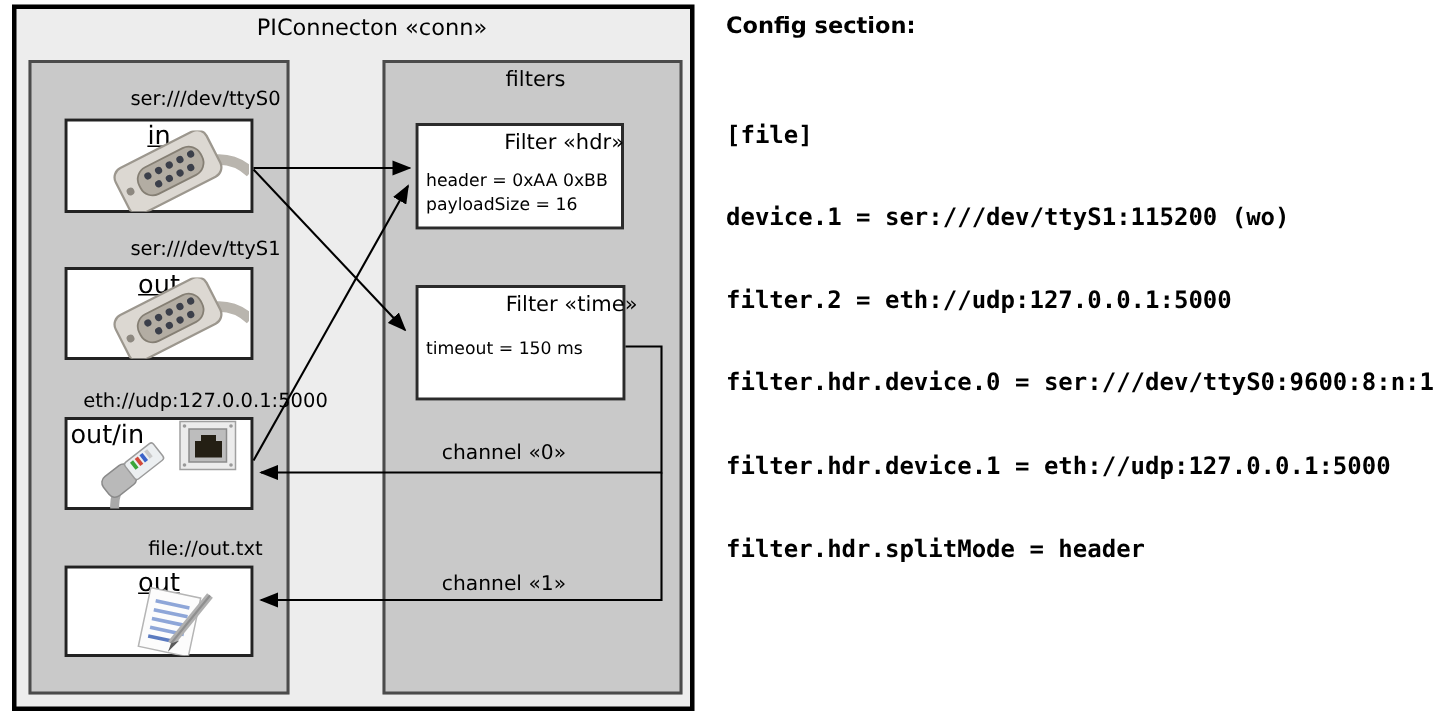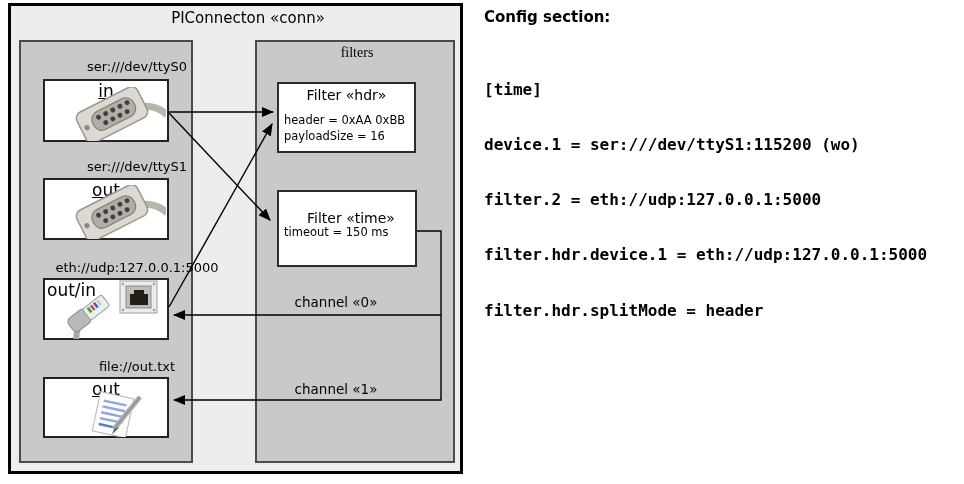--- a/index.html
+++ b/index.html
@@ -7,27 +7,27 @@
     width:964px;height:484px;position:relative;background:#ffffff;
     font-family:"DejaVu Sans", sans-serif;color:#000;overflow:hidden;
   }
   .abs{position:absolute;box-sizing:border-box;}
   
   #frame{left:8px;top:3px;width:455px;height:471px;border:3px solid #000;background:#ededed;z-index:0;}
   #diagram-title{left:8px;top:9px;width:480px;text-align:center;font-size:15px;z-index:2;}
   .group{background:#c9c9c9;border:2px solid #4b4b4b;z-index:1;}
   #devices-group{left:19px;top:40px;width:174px;height:423px;}
   #filters-group{left:255px;top:40px;width:200px;height:423px;}
-  #filters-title{left:255px;top:45px;width:204px;text-align:center;font-size:14px;z-index:2;font-family:Liberation Serif, serif;}
+  #filters-title{left:255px;top:45px;width:204px;text-align:center;font-size:14px;z-index:2;}
   .dev-label{left:19px;width:174px;text-align:center;font-size:13px;z-index:2;margin-left:31px;}
   .dev-box{left:43px;width:126px;background:#fff;border:2px solid #222;z-index:2;}
   .mode{font-size:17px;z-index:3;}
   .mode.center{left:43px;width:126px;text-align:center;text-decoration:underline;}
   .filter-box{background:#fff;border:2px solid #2b2b2b;z-index:2;}
-  .filter-title{text-align:center;font-size:14px;z-index:3;}
+  .filter-title{text-align:right;font-size:14px;z-index:3;}
   .filter-attr{font-size:11.5px;line-height:16px;z-index:3;}
   .chan-label{left:255px;width:162px;text-align:center;font-size:13.5px;z-index:3;}
   .icon{z-index:3;}
   
   #arrows{left:0;top:0;z-index:5;pointer-events:none;}
   .cline{stroke:#000;stroke-width:1.4;fill:none;}
   
   #config-heading{left:484px;top:8px;font-size:15px;font-weight:bold;z-index:2;}
   #config-lines{left:484px;top:44px;font-family:"DejaVu Sans Mono", monospace;
     font-size:16px;line-height:18.4px;font-weight:bold;white-space:pre;z-index:2;}
@@ -128,21 +128,21 @@
 </svg>
 
 <div class="abs filter-box" style="left:277px;top:82px;width:139px;height:71px"></div>
 <div class="abs filter-title" style="left:277px;top:87px;width:139px">Filter «hdr»</div>
 <div class="abs filter-attr" style="left:284px;top:112px">
   <div>header = 0xAA 0xBB</div>
   <div>payloadSize = 16</div>
 </div>
 
 <div class="abs filter-box" style="left:277px;top:190px;width:140px;height:77px"></div>
-<div class="abs filter-title" style="left:277px;top:210px;width:148px">Filter «time»</div>
+<div class="abs filter-title" style="left:277px;top:195px;width:148px">Filter «time»</div>
 <div class="abs filter-attr" style="left:284px;top:224px">
   <div>timeout = 150 ms</div>
 </div>
 
 <div class="abs chan-label" style="top:294px">channel «0»</div>
 <div class="abs chan-label" style="top:381px">channel «1»</div>
 
 <svg class="abs" id="arrows" width="964" height="484" viewBox="0 0 964 484">
   <defs>
     <marker id="ah" viewBox="0 0 10 8" refX="9" refY="4" markerWidth="9" markerHeight="7.2" orient="auto-start-reverse">
@@ -151,23 +151,24 @@
   </defs>
   <line class="cline" x1="169" y1="112" x2="273" y2="112" marker-end="url(#ah)"></line>
   <line class="cline" x1="169" y1="113" x2="270" y2="220" marker-end="url(#ah)"></line>
   <line class="cline" x1="169" y1="307" x2="272" y2="124" marker-end="url(#ah)"></line>
   <polyline class="cline" points="417,231 441,231 441,315 174,315" marker-end="url(#ah)"></polyline>
   <polyline class="cline" points="441,315 441,400 174,400" marker-end="url(#ah)"></polyline>
 </svg>
 
 <div class="abs" id="config-heading">Config section:</div>
 <div class="abs" id="config-lines">
-  <div>[time]</div>
+  <div>[file]</div>
   <div>device.1 = ser:///dev/ttyS1:115200 (wo)</div>
   <div>filter.2 = eth://udp:127.0.0.1:5000</div>
+  <div>filter.hdr.device.0 = ser:///dev/ttyS0:9600:8:n:1</div>
   <div>filter.hdr.device.1 = eth://udp:127.0.0.1:5000</div>
   <div>filter.hdr.splitMode = header</div>
   
   
   
   
   
   
   
   

